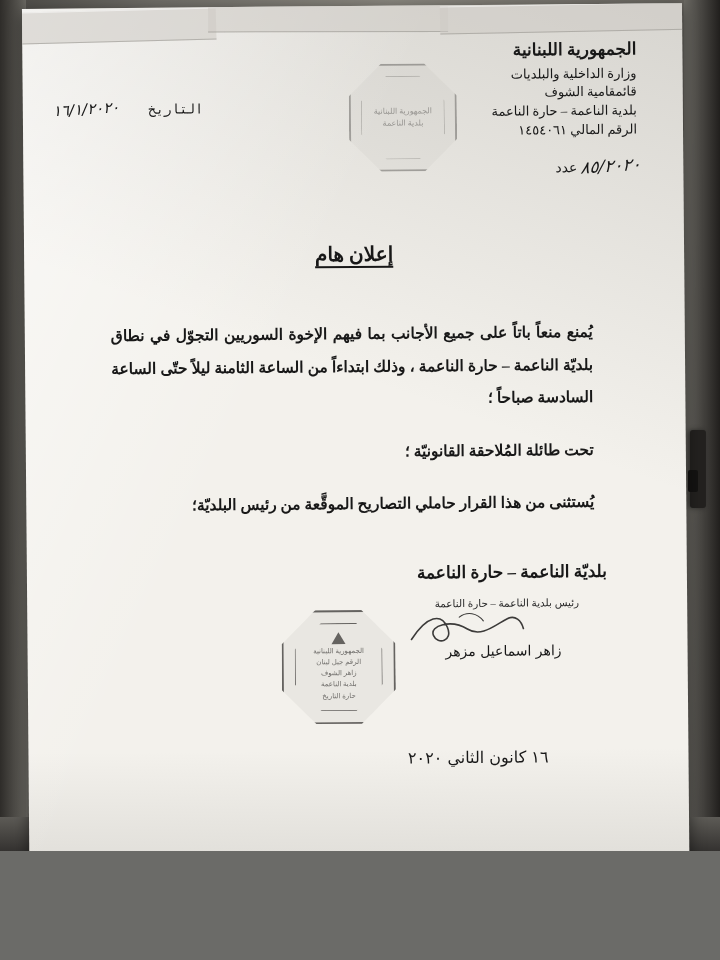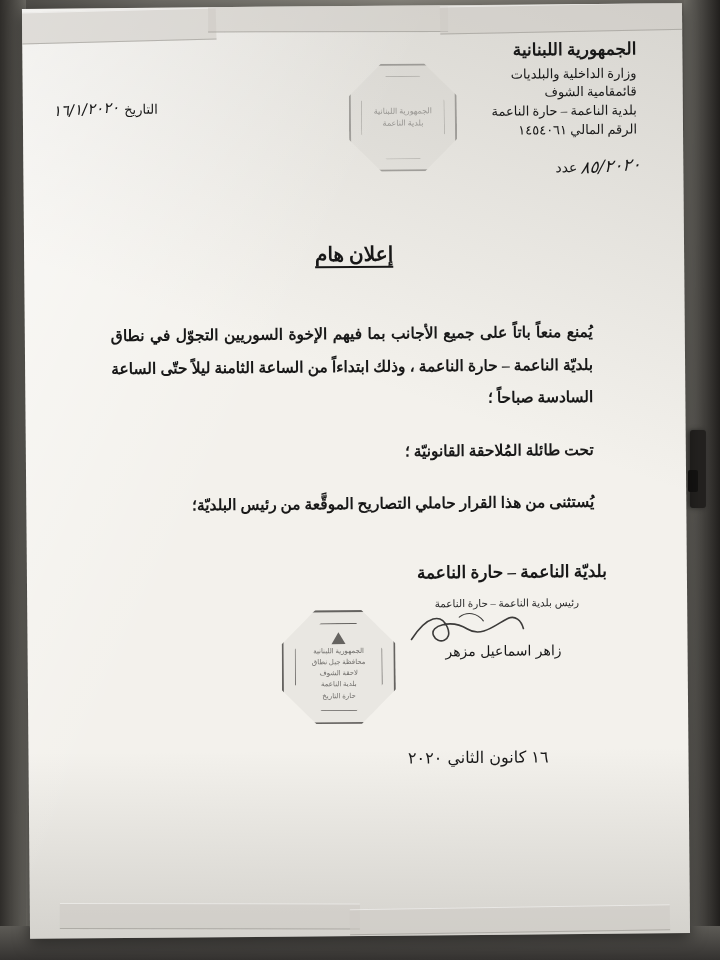--- a/index.html
+++ b/index.html
@@ -3,21 +3,21 @@
 <meta charset="utf-8">
 <style>
   html, body {
     margin: 0;
     padding: 0;
     background: #6b6b68;
   }
   .screen {
     position: relative;
     width: 720px;
-    height: 960px;
+    height: 851px;
     overflow: hidden;
     background: #7d7c77;
     font-family: "Liberation Serif", serif;
   }
 
   
   .wall {
     position: absolute;
     inset: 0;
     background:
@@ -155,21 +155,21 @@
   
   .date-hand {
     position: absolute;
     left: 30px;
     top: 92px;
     font-size: 15px;
     direction: rtl;
     white-space: nowrap;
     font-family: "DejaVu Sans", sans-serif;
   }
-  .date-hand .label { font-family: Liberation Sans, sans-serif; font-size: 13px; }
+  .date-hand .label { font-family: Liberation Mono, monospace; font-size: 13px; margin-left: 24px; }
   .date-hand .value {
     font-family: "DejaVu Sans", sans-serif;
     font-style: italic;
     letter-spacing: 1px;
     transform: rotate(-3deg);
     display: inline-block;
   }
 
   
   .number-hand {
@@ -338,22 +338,22 @@
           <path d="M52 8 C 60 2, 70 4, 76 12" fill="none" stroke="#1d1c1b" stroke-width="1.2" stroke-linecap="round"></path>
         </svg>
 
         <div class="sign-name">زاهر اسماعيل مزهر</div>
 
         <div class="stamp-main">
           <div class="oct">
             <div class="inner">
               <div class="cedar"></div>
               <span class="st-txt">الجمهورية اللبنانية</span>
-              <span class="st-txt">محافظة جبل نطاق</span>
-              <span class="st-txt">لاحقة الشوف</span>
+              <span class="st-txt">الرقم جبل لبنان</span>
+              <span class="st-txt">زاهر الشوف</span>
               <span class="st-txt">بلدية الناعمة</span>
               <span class="st-txt">حارة التاريخ</span>
             </div>
           </div>
         </div>
       </div>
 
       <div class="date-bottom">١٦ كانون الثاني ٢٠٢٠</div>
 
     </div>

